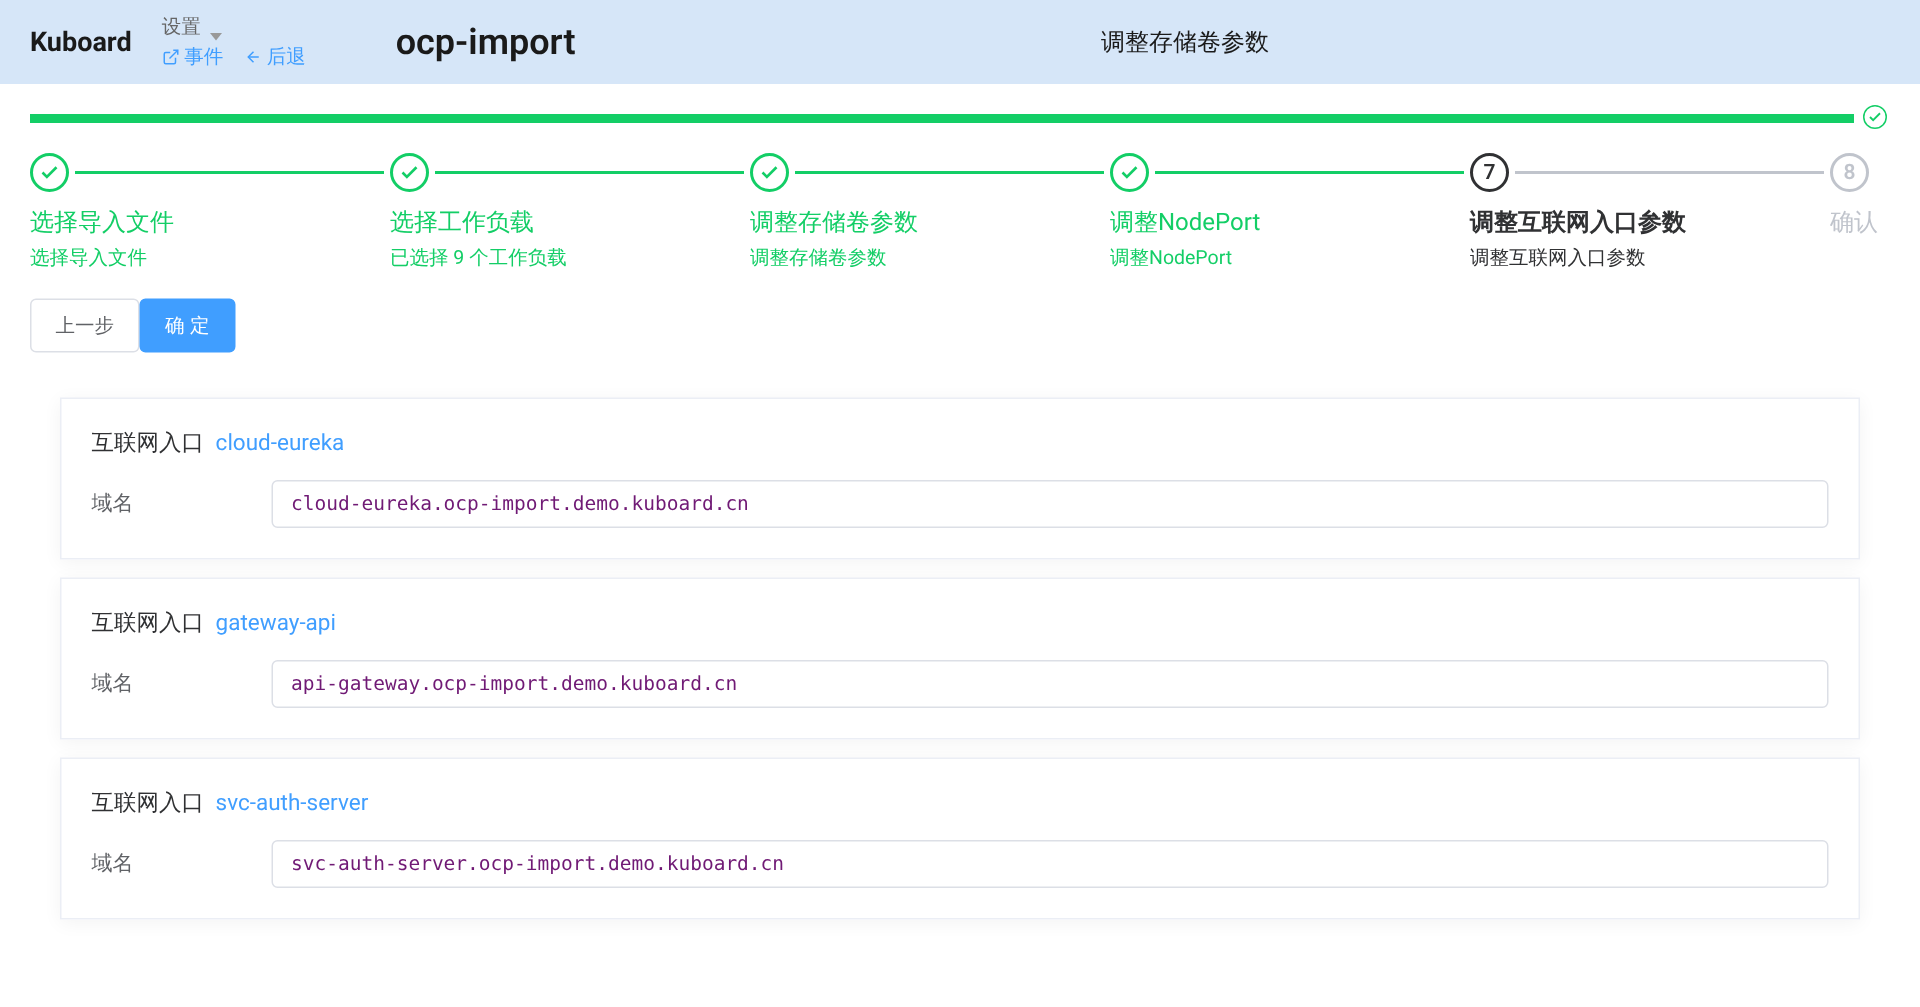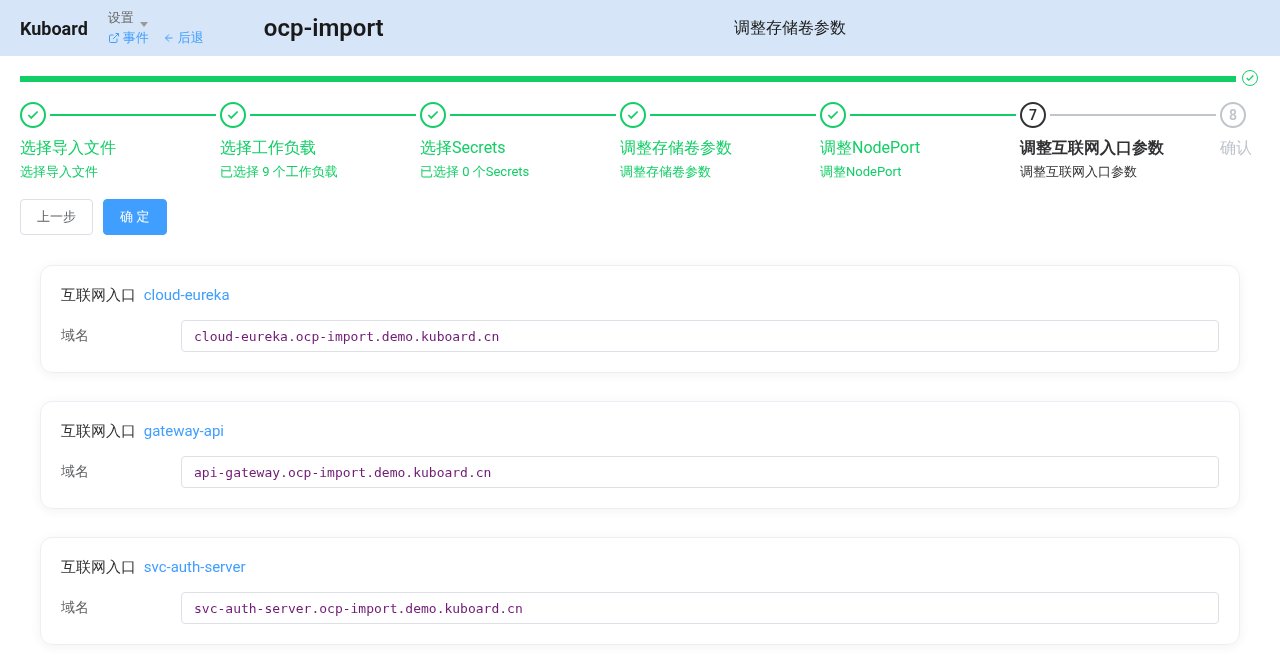--- a/index.html
+++ b/index.html
@@ -167,21 +167,20 @@
       font-size: 13px;
       margin-top: 4px;
       color: #13ce66;
     }
     .step-desc.current {
       color: #303133;
     }
     .actions {
       margin-top: 18px;
       display: flex;
-      gap: 10px;
     }
     .btn {
       padding: 8px 16px;
       border-radius: 4px;
       font-size: 13px;
       cursor: pointer;
       border: 1px solid #dcdfe6;
       background: #fff;
       color: #606266;
     }
@@ -189,23 +188,23 @@
       background: #409eff;
       border-color: #409eff;
       color: #fff;
     }
     .cards {
       margin-top: 30px;
       padding: 0 20px;
     }
     .card {
       border: 1px solid #ebeef5;
-      border-radius: 12px;
+      border-radius: 0;
       padding: 20px;
-      margin-bottom: 28px;
+      margin-bottom: 12px;
       box-shadow: 0 2px 12px 0 rgba(0,0,0,0.05);
     }
     .card-header {
       font-size: 15px;
       margin-bottom: 15px;
       font-weight: 500;
       color: #303133;
     }
     .card-header .link {
       color: #409eff;
@@ -305,55 +304,43 @@
               <polyline points="20 6 9 17 4 12"></polyline>
             </svg>
         </div>
         <div class="step-line"></div>
       </div>
       <div class="step-title">选择工作负载</div>
       <div class="step-desc">已选择 9 个工作负载</div>
     </div>
 
 
+
     <div class="step">
       <div class="step-header">
         <div class="step-icon">
           <svg viewBox="0 0 24 24" fill="none" stroke-width="3">
               <polyline points="20 6 9 17 4 12"></polyline>
             </svg>
         </div>
         <div class="step-line"></div>
       </div>
-      <div class="step-title">选择Secrets</div>
-      <div class="step-desc">已选择 0 个Secrets</div>
+      <div class="step-title">调整存储卷参数</div>
+      <div class="step-desc">调整存储卷参数</div>
     </div>
 
     <div class="step">
       <div class="step-header">
         <div class="step-icon">
           <svg viewBox="0 0 24 24" fill="none" stroke-width="3">
               <polyline points="20 6 9 17 4 12"></polyline>
             </svg>
         </div>
         <div class="step-line"></div>
       </div>
-      <div class="step-title">调整存储卷参数</div>
-      <div class="step-desc">调整存储卷参数</div>
-    </div>
-
-    <div class="step">
-      <div class="step-header">
-        <div class="step-icon">
-          <svg viewBox="0 0 24 24" fill="none" stroke-width="3">
-              <polyline points="20 6 9 17 4 12"></polyline>
-            </svg>
-        </div>
-        <div class="step-line"></div>
-      </div>
       <div class="step-title">调整NodePort</div>
       <div class="step-desc">调整NodePort</div>
     </div>
 
     <div class="step">
       <div class="step-header">
         <div class="step-icon current">7</div>
         <div class="step-line gray"></div>
       </div>
       <div class="step-title current">调整互联网入口参数</div>

